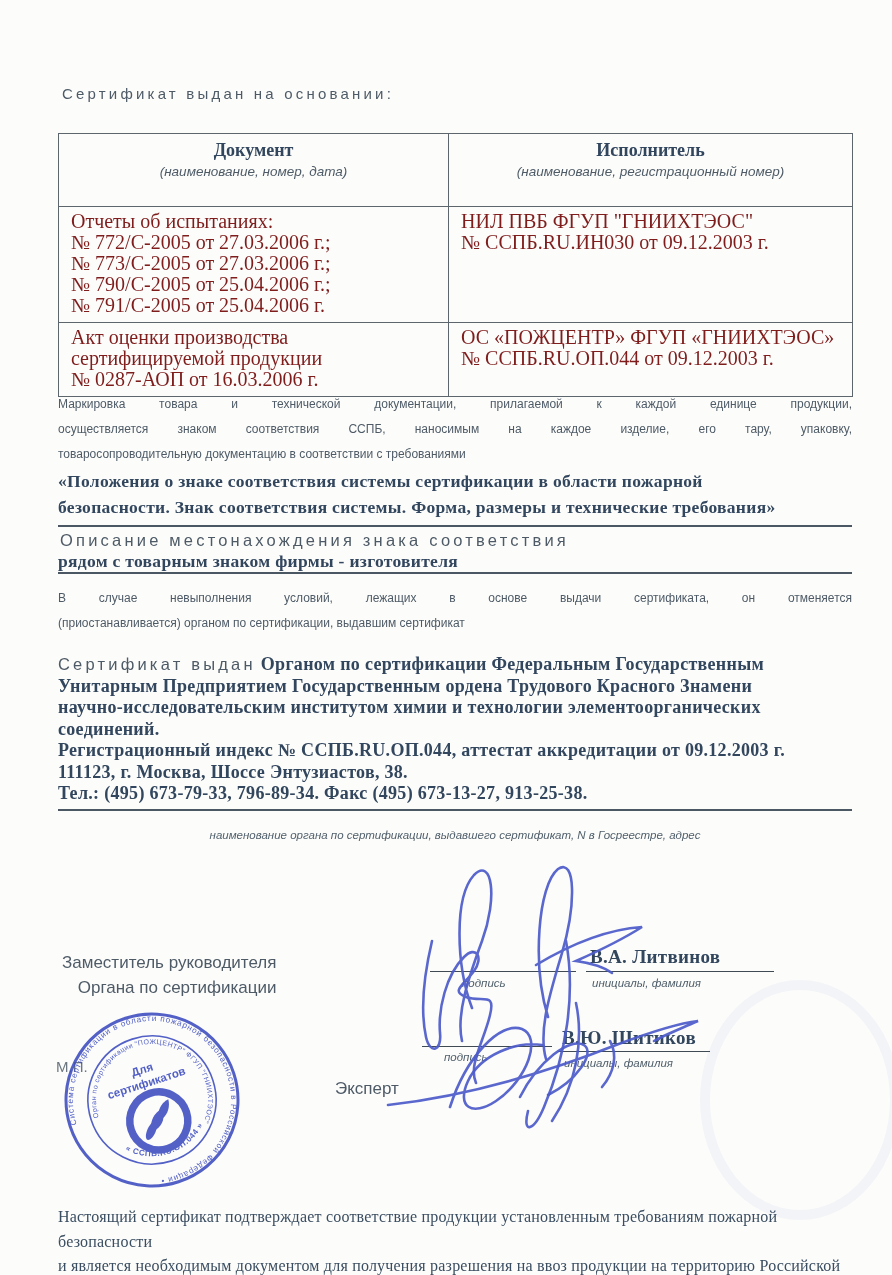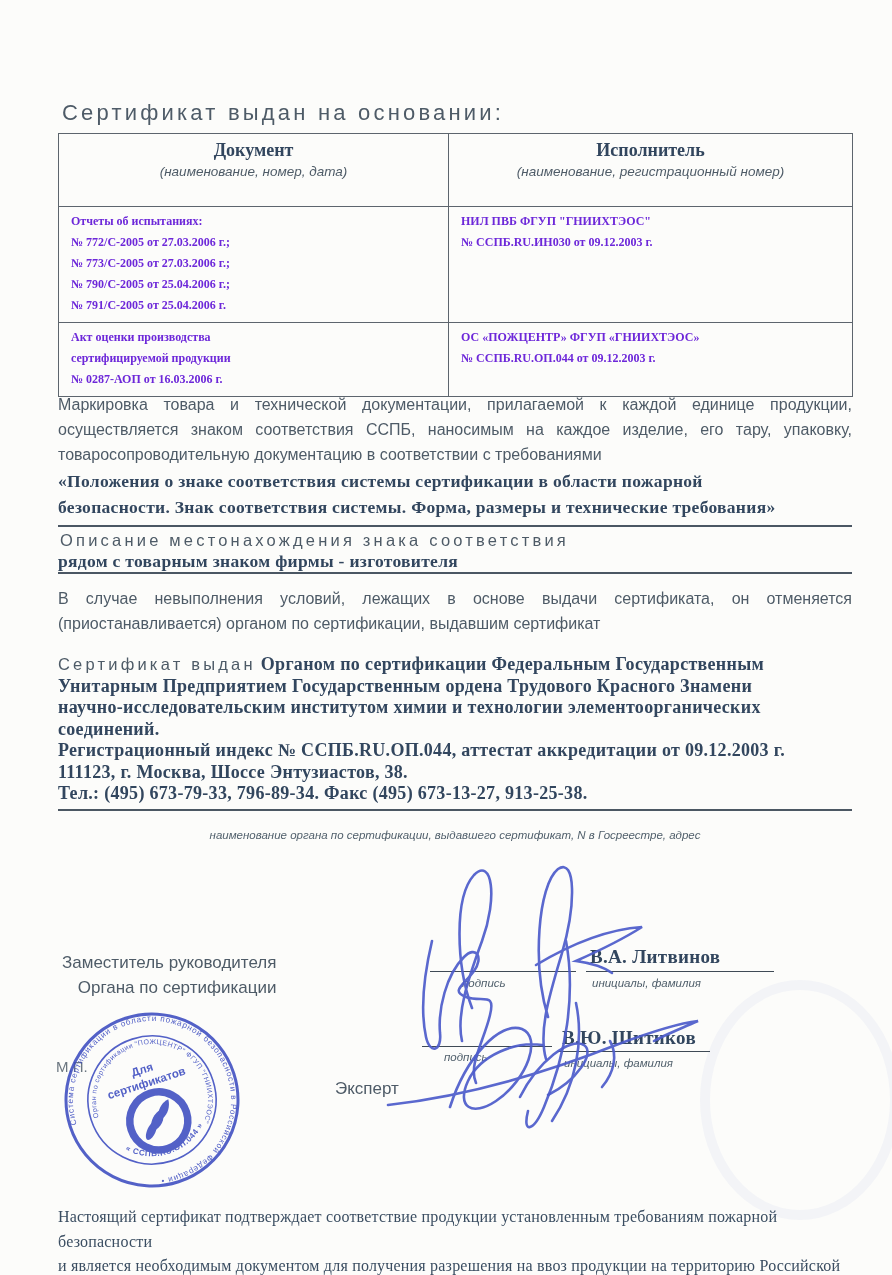--- a/index.html
+++ b/index.html
@@ -16,43 +16,43 @@
   .it-cap{ font-family:"Liberation Sans", sans-serif; font-style:italic; font-size:11.5px; color:#51606c; }
   .rule  { border-bottom:2px solid #4b5763; }
   .jline { text-align:justify; text-align-last:justify; }
 
   table.doc-table { border-collapse:collapse; table-layout:fixed; width:794px; }
   table.doc-table th, table.doc-table td { border:1.6px solid #5d656d; vertical-align:top; }
   table.doc-table th { height:62px; padding:6px 8px 4px; vertical-align:top; }
   .th-title { font-family:"Liberation Serif", serif; font-weight:bold; font-size:18px; color:#32465e; text-align:center; }
   .th-sub   { font-style:italic; font-size:13.5px; color:#4e5b67; text-align:center; margin-top:3px; font-weight:normal; }
   table.doc-table td { padding:4px 12px 6px; }
-  .cell-line { font-family:"Liberation Serif", serif; font-weight:bold; font-size:12px; line-height:21px; color:#6d28d9; }
-
-  .para { font-size:16px; line-height:25px; width:794px; }
+  .cell-line { font-family:"Liberation Serif", serif; font-weight:normal; font-size:20px; line-height:21px; color:#7f1d1d; }
+
+  .para { font-size:12px; line-height:25px; width:794px; }
   .issued-line { font-size:18px; line-height:21.5px; }
   .footer-line { font-size:16px; line-height:24.5px; letter-spacing:0.2px; }
 
   .sig-label { font-size:17px; line-height:25px;text-align:right; }
   .underline-slot { position:absolute; border-bottom:1.8px solid #3f4a55; }
 
   .ghost-circle {
     position:absolute; left:700px; top:980px; width:180px; height:220px;
     border-radius:50%; border:10px solid rgba(80,100,200,0.05);
   }
   svg text { font-family:"Liberation Sans", sans-serif; }
 </style>
 </head>
 <body>
 
 <div class="page">
 
   <div class="ghost-circle"></div>
 
-  <div class="abs sans spaced" style="left:62px; top:100px; font-size:22px;">Сертификат выдан на основании:</div>
+  <div class="abs sans spaced" style="left:62px; top:85px; font-size:15px;">Сертификат выдан на основании:</div>
 
   <table class="doc-table abs" style="left:58px; top:133px;">
     <colgroup>
         <col style="width:390px">
         <col style="width:404px">
       </colgroup>
     <thead>
       <tr>
         <th>
           <div class="th-title">Документ</div>

